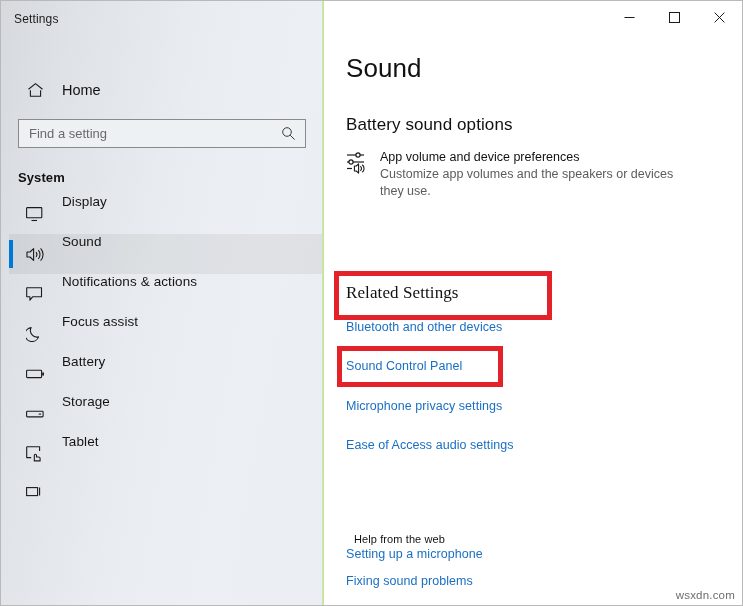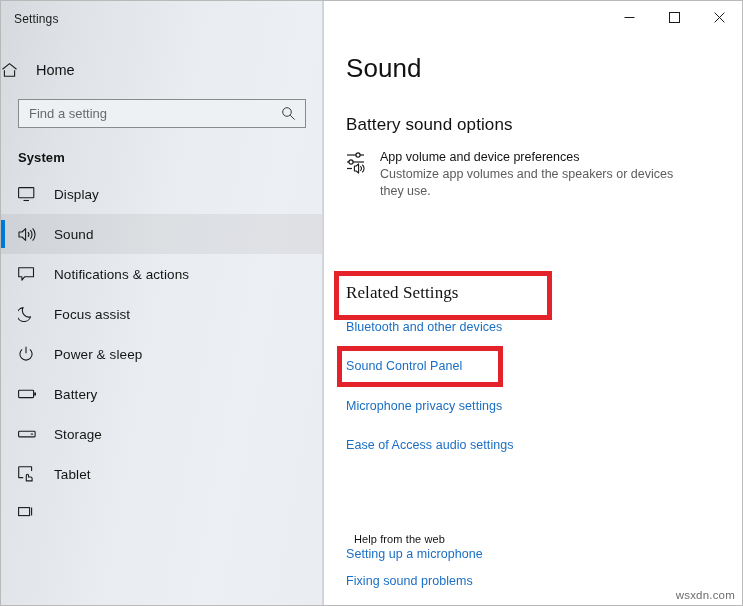--- a/index.html
+++ b/index.html
@@ -70,22 +70,22 @@
     height: 606px;
     background: linear-gradient(100deg, #d6d9dd 0%, #dfe3e7 18%, #e9edf1 48%, #eceff3 72%, #eaedf1 100%);
     border-right: 1px solid #d4d7db;
     box-sizing: border-box;
     overflow: hidden;
   }
   .home-row {
     display: flex;
     align-items: center;
     height: 30px;
-    margin-top: 54px;
-    padding-left: 0;
+    margin-top: 74px;
+    padding-left: 26px;
     cursor: default;
     text-align: center;
   }
   .home-row .ic { width: 26px; display: flex; align-items: center; }
   .home-label {
     font-size: 14.5px;
     color: #111;
     margin-left: 9px;
   }
   .search-wrap {
@@ -121,25 +121,25 @@
     margin: 22px 0 0 17px;
     font-size: 13px;
     font-weight: bold;
     color: #111;
     letter-spacing: .1px;
   }
   .nav { margin-top: 9px; }
   .nav-item {
     position: relative;
     display: flex;
-    align-items: center;
     height: 40px;
     padding-left: 17px;
     cursor: default;
     box-sizing: border-box;
+    margin-left: 8px;
   }
   .nav-item.selected { background: rgba(0,0,0,.055); }
   .nav-item.selected::before {
     content: "";
     position: absolute;
     left: 0; top: 6px;
     width: 4px;
     height: 28px;
     background: #0078d7;
   }
@@ -343,29 +343,20 @@
 
       <div class="nav-item">
         <span class="nav-ic">
           <svg width="16" height="16" viewBox="0 0 16 16">
             <path d="M12.6 10.9 A6.6 6.6 0 0 1 5.1 1.6 A7 7 0 1 0 12.6 10.9 Z" fill="none" stroke="#1b1b1b" stroke-width="1.1" stroke-linejoin="round"></path>
           </svg>
         </span>
         <span class="nav-label">Focus assist</span>
       </div>
 
-      <div class="nav-item">
-        <span class="nav-ic">
-          <svg width="16" height="16" viewBox="0 0 16 16">
-            <path d="M4.1 3.3 A6.1 6.1 0 1 0 11.9 3.3" fill="none" stroke="#1b1b1b" stroke-width="1.1"></path>
-            <line x1="8" y1="0.8" x2="8" y2="7.2" stroke="#1b1b1b" stroke-width="1.1"></line>
-          </svg>
-        </span>
-        <span class="nav-label">Power &amp; sleep</span>
-      </div>
 
       <div class="nav-item">
         <span class="nav-ic">
           <svg width="19" height="12" viewBox="0 0 19 12">
             <rect x="0.6" y="2.2" width="15" height="7.4" rx="0.8" fill="none" stroke="#1b1b1b" stroke-width="1.1"></rect>
             <rect x="16.2" y="4.5" width="1.8" height="3" fill="#1b1b1b"></rect>
           </svg>
         </span>
         <span class="nav-label">Battery</span>
       </div>

